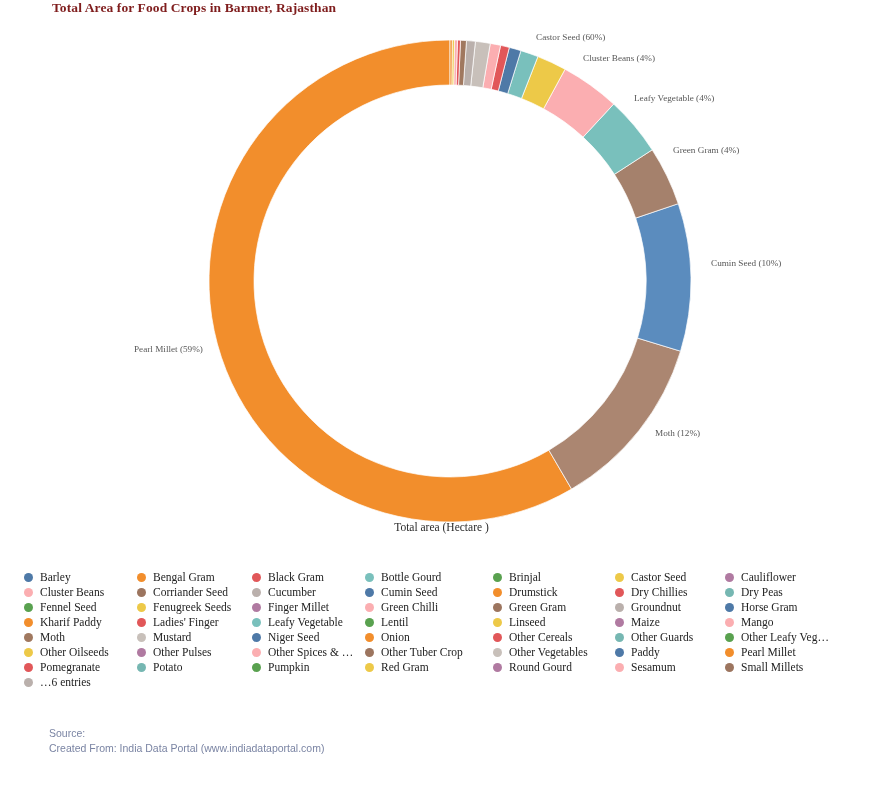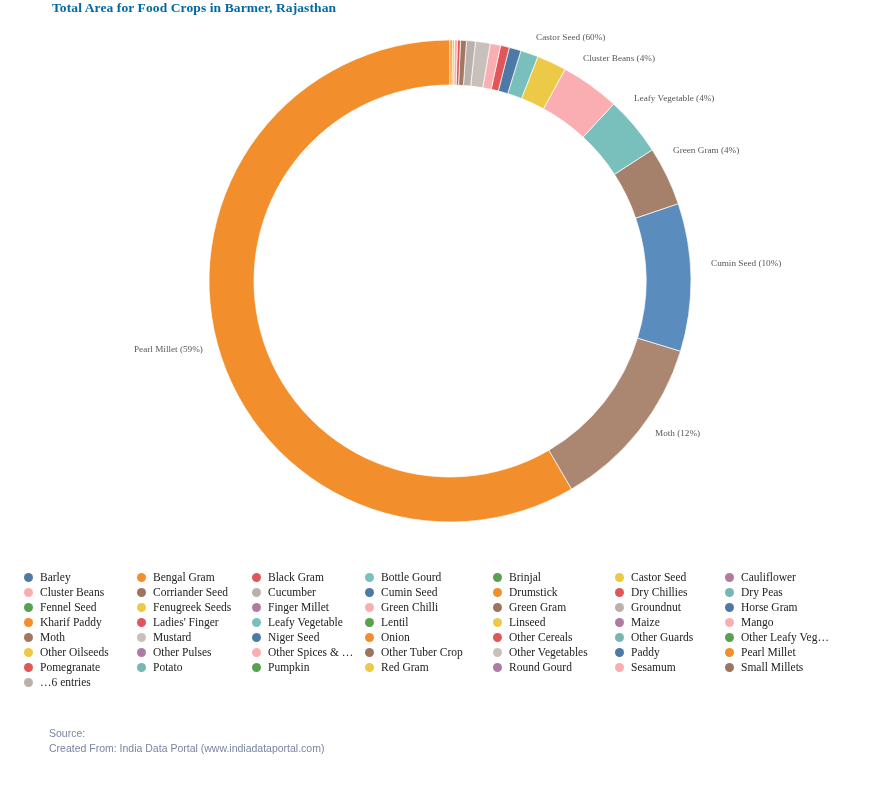--- a/index.html
+++ b/index.html
@@ -13,21 +13,21 @@
     position: relative;
     font-family: "Liberation Serif", "DejaVu Serif", serif;
     overflow: hidden;
   }
   #chart-title {
     position: absolute;
     left: 52px;
     top: 0px;
     font-size: 13.5px;
     font-weight: bold;
-    color: #0369a1;
+    color: #7f1d1d;
     letter-spacing: 0.1px;
     white-space: nowrap;
   }
   #donut-area {
     position: absolute;
     left: 0;
     top: 0;
     width: 883px;
     height: 556px;
   }
@@ -121,20 +121,21 @@
     </svg>
   <div id="slice-labels">
       <div class="slice-label" style="left: 536px; top: 32px;">Castor Seed (60%)</div>
       <div class="slice-label" style="left: 583px; top: 53px;">Cluster Beans (4%)</div>
       <div class="slice-label" style="left: 634px; top: 93px;">Leafy Vegetable (4%)</div>
       <div class="slice-label" style="left: 673px; top: 145px;">Green Gram (4%)</div>
       <div class="slice-label" style="left: 711px; top: 258px;">Cumin Seed (10%)</div>
       <div class="slice-label" style="left: 655px; top: 428px;">Moth (12%)</div>
       <div class="slice-label" style="left: 134px; top: 344px;">Pearl Millet (59%)</div>
     </div>
+  <div id="axis-label">Total area (Hectare )</div>
 </div>
 
 <div id="legend">
     <div class="legend-col" style="left: 24px;">
       <div class="legend-item">
         <span class="legend-dot" style="background: rgb(78, 121, 167);"></span>
         <span class="legend-text">Barley</span>
       </div>
       <div class="legend-item">
         <span class="legend-dot" style="background: rgb(251, 174, 177);"></span>

